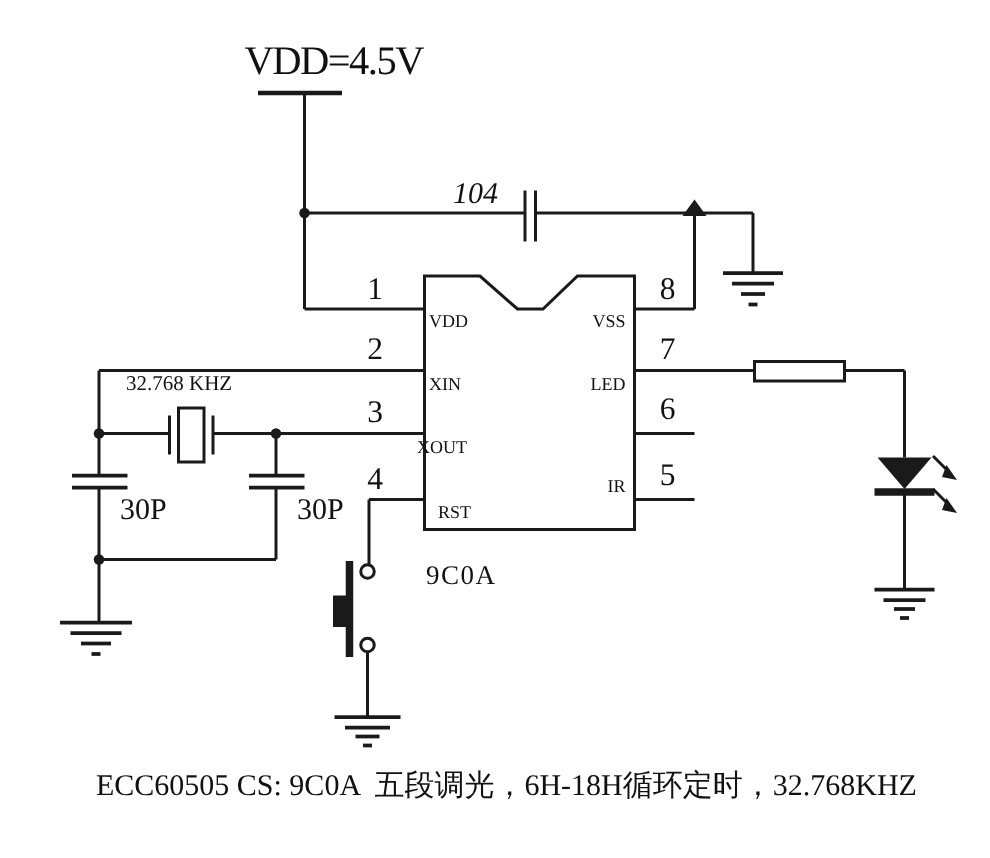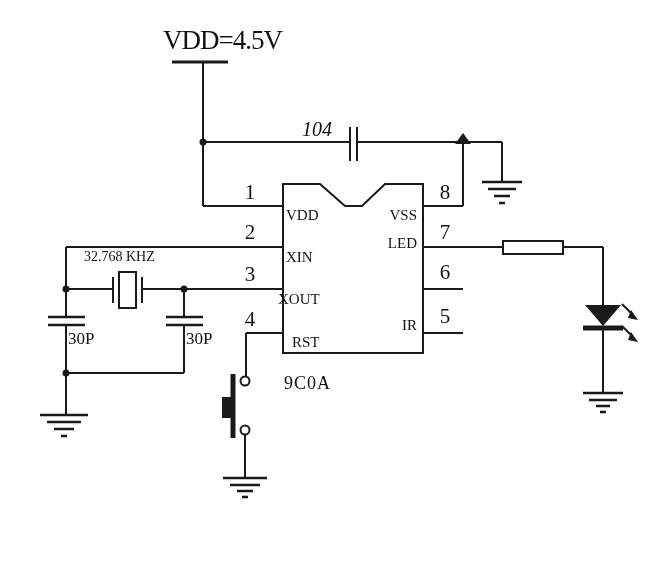--- a/index.html
+++ b/index.html
@@ -6,24 +6,24 @@
   .canvas{
     position:relative;width:660px;height:572px;background:#ffffff;
     font-family:"Liberation Serif","DejaVu Serif",serif;color:#111;
     overflow:hidden;
   }
   .canvas svg{position:absolute;left:0;top:0;}
   .lbl{position:absolute;white-space:pre;line-height:1;}
   .vdd-lbl{font-size:27px;letter-spacing:-1px;}
   .cap104{font-size:20px;font-style:italic;}
   .pin-num{font-size:21px;width:26px;text-align:center;}
-  .ic-pin-label{font-size:15px;letter-spacing:0px;}
+  .ic-pin-label{font-size:12px;letter-spacing:0px;}
   .ic-name{font-size:18px;letter-spacing:1px;}
   .xtal-lbl{font-size:14px;font-family:Liberation Serif, serif;}
-  .cap30p{font-size:17px;}
+  .cap30p{font-size:20px;padding-left:12px;}
   .caption{font-size:20px;letter-spacing:0px;}
 </style>
 </head>
 <body>
 
 <div class="canvas">
 
   <svg width="660" height="572" viewBox="0 0 660 572">
     <g stroke="#1a1a1a" stroke-width="2" fill="none">
 
@@ -150,21 +150,22 @@
   <span class="lbl pin-num" style="left:432px;top:182px">8</span>
   <span class="lbl pin-num" style="left:432px;top:222px">7</span>
   <span class="lbl pin-num" style="left:432px;top:262px">6</span>
   <span class="lbl pin-num" style="left:432px;top:306px">5</span>
 
   <span class="lbl ic-pin-label" style="left:286px;top:208px">VDD</span>
   <span class="lbl ic-pin-label" style="left:286px;top:250px">XIN</span>
   <span class="lbl ic-pin-label" style="left:278px;top:292px">XOUT</span>
   <span class="lbl ic-pin-label" style="left:292px;top:335px">RST</span>
   <span class="lbl ic-pin-label" style="right:243px;top:208px">VSS</span>
-  <span class="lbl ic-pin-label" style="right:243px;top:236px">LED</span>
+  <span class="lbl ic-pin-label" style="right:243px;top:250px">LED</span>
   <span class="lbl ic-pin-label" style="right:243px;top:318px">IR</span>
 
   <span class="lbl ic-name" style="left:284px;top:374px">9C0A</span>
   <span class="lbl xtal-lbl" style="left:84px;top:250px">32.768 KHZ</span>
   <span class="lbl cap30p" style="left:68px;top:330px">30P</span>
   <span class="lbl cap30p" style="left:186px;top:330px">30P</span>
 
+  <span class="lbl caption" style="left:64px;top:514px">ECC60505 CS: 9C0A  五段调光，6H-18H循环定时，32.768KHZ</span>
 </div>
 
 </body></html>

